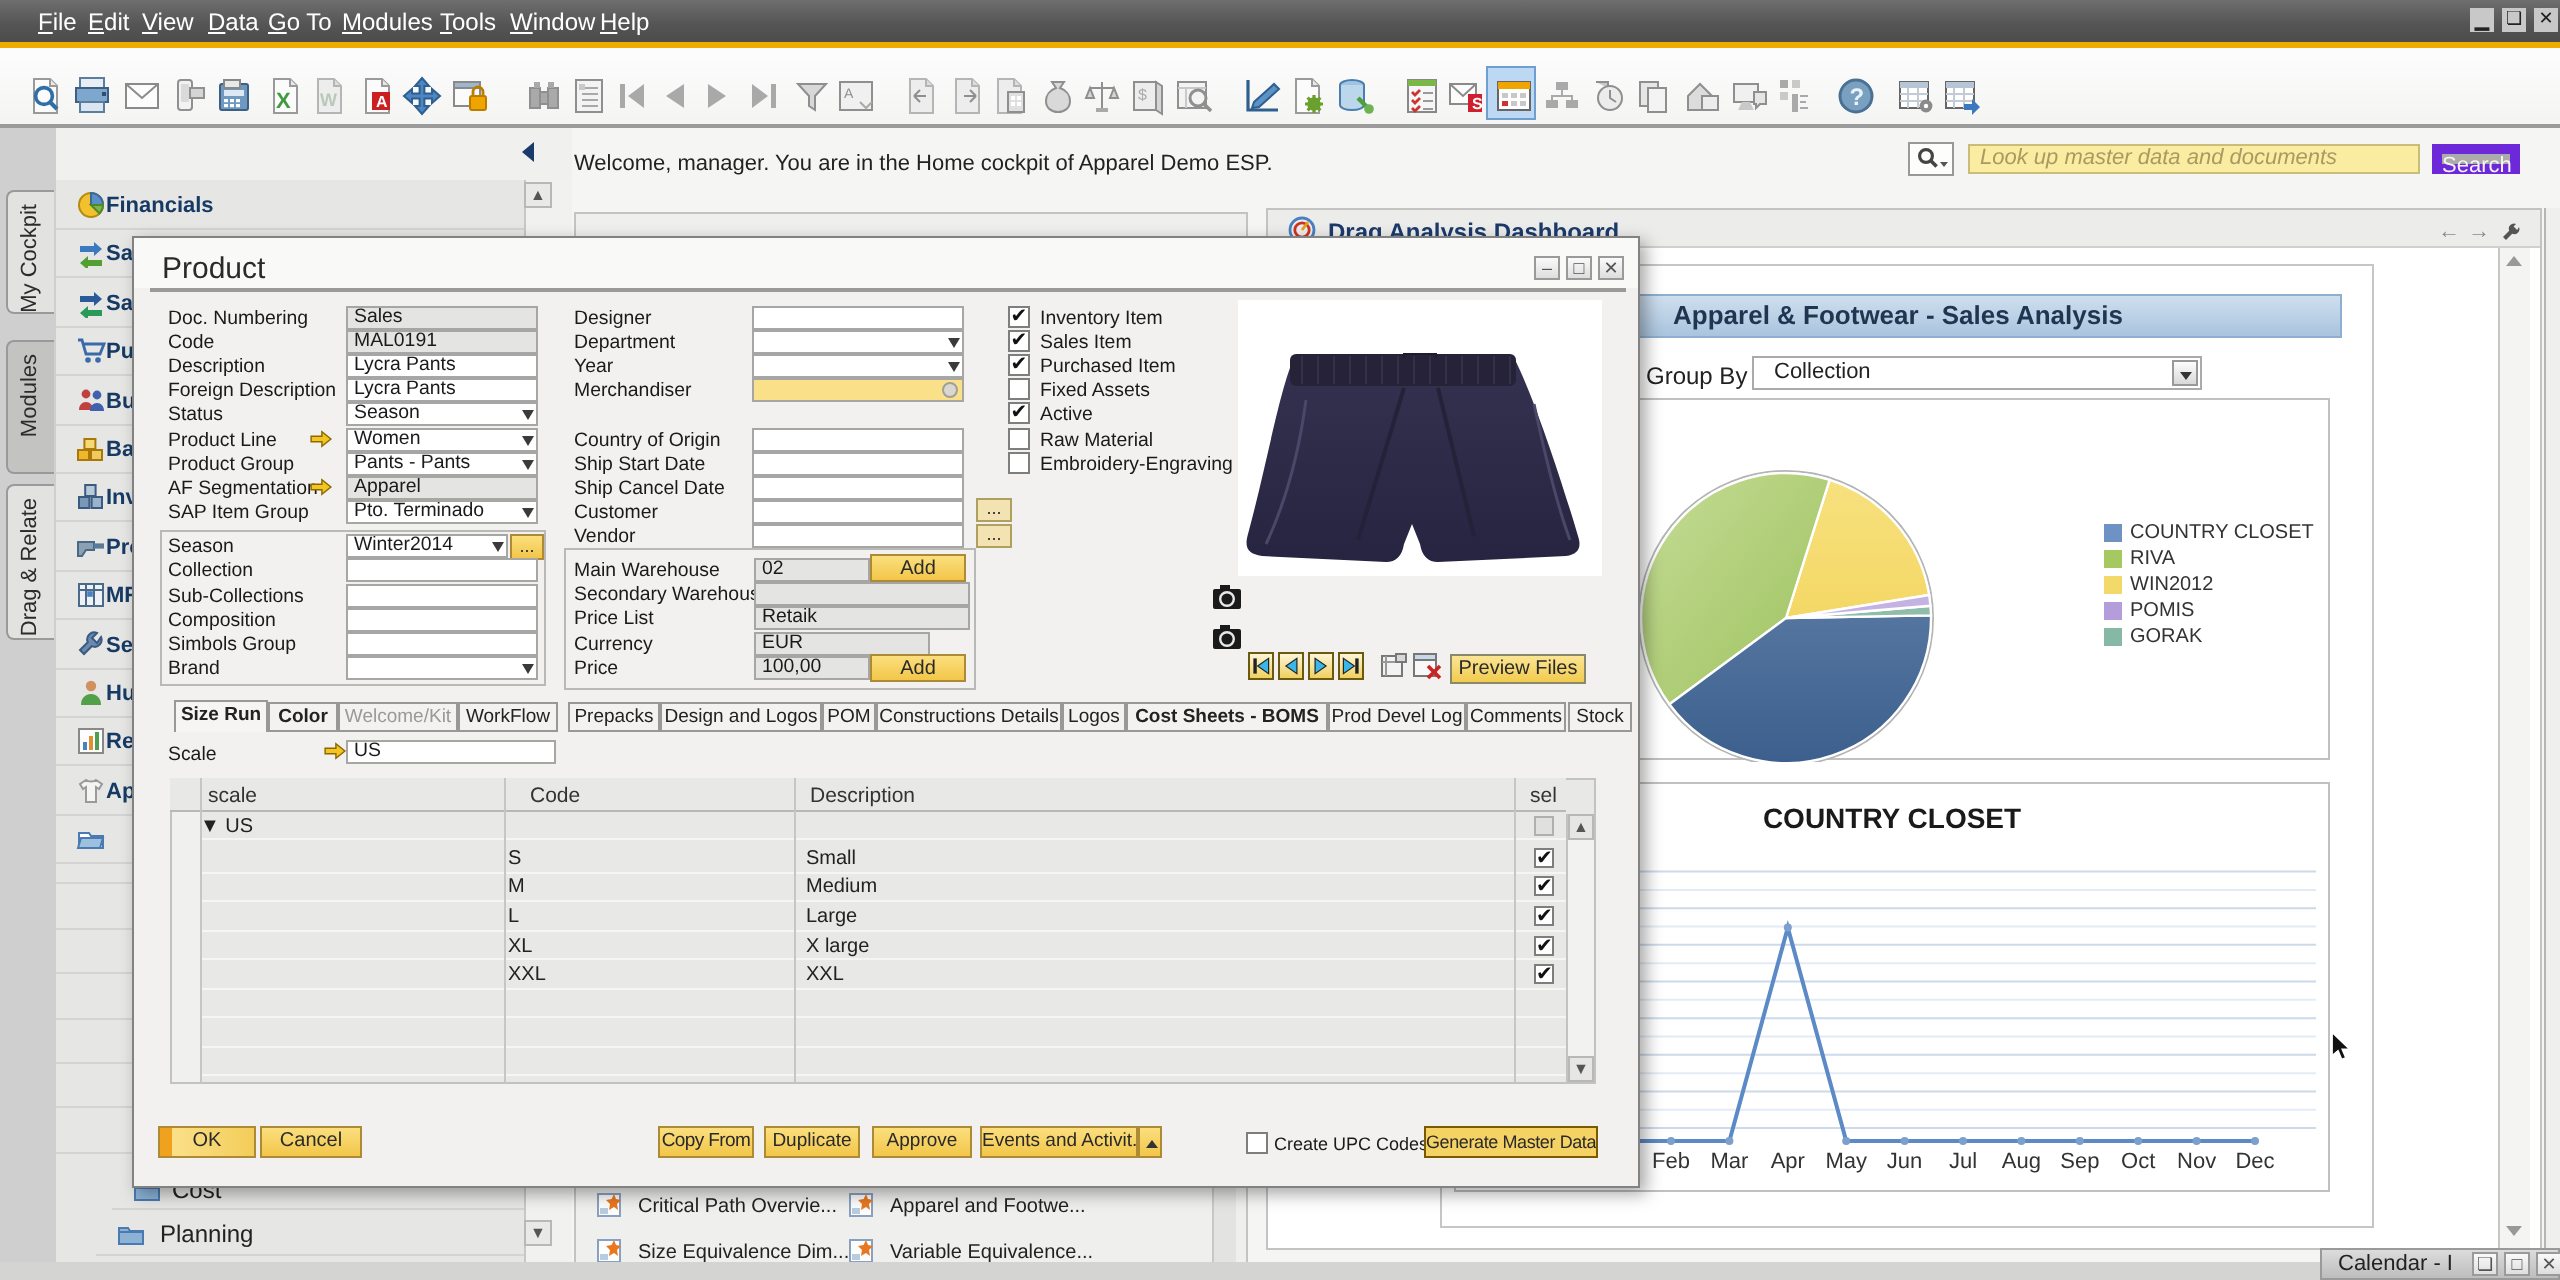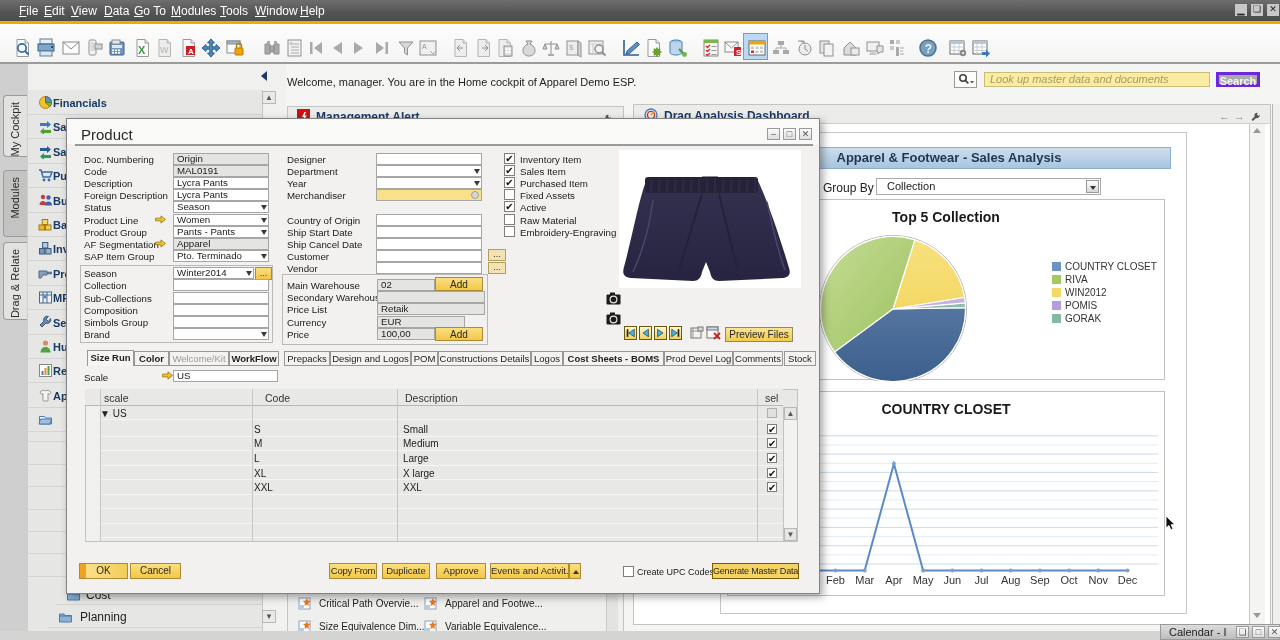--- a/index.html
+++ b/index.html
@@ -460,31 +460,22 @@
 <div class="ab" style="left:234px;top:546px;width:14px;height:13px;background:#e9e9e8;border:1px solid #b8b8b8;font-size:8px;text-align:center;line-height:12px;color:#555">▼</div>
 </div>
 <div id="content">
 <div class="lbl" style="left:287px;top:77px;color:#222;font-size:11px">Welcome, manager. You are in the Home cockpit of Apparel Demo ESP.</div>
 <div class="ab" style="left:954px;top:71px;width:23px;height:17px;background:#fdfdfc;border:1px solid #999"><svg width="21" height="15" viewBox="0 0 21 15">
         <circle cx="8" cy="6" r="3.2" fill="none" stroke="#444" stroke-width="1.6"></circle>
         <path d="M10.3 8.3l3 3" stroke="#444" stroke-width="1.8"></path>
         <path d="M15 9l2 2.5 2-2.5z" fill="#555"></path>
       </svg></div>
 <div class="ab" style="left:984px;top:72px;width:226px;height:15px;background:#faeda2;border:1px solid #c9bd7a;font-size:11px;font-style:italic;color:#a89a60;line-height:13px;padding-left:5px">Look up master data and documents</div>
-<div class="ab" style="left:1216px;top:72px;width:44px;height:15px;background:#ababab;border:3px solid #6d28d9;color:#f4f4f4;font-weight:bold;font-size:11px;text-align:center;line-height:13px">Search</div>
+<div class="ab" style="left:1216px;top:72px;width:44px;height:15px;background:#ababab;border:5px solid #6d28d9;color:#f4f4f4;font-weight:normal;font-size:11px;text-align:center;line-height:13px">Search</div>
 <div class="lwidget">
-      <div class="lwhead">
-        <div class="ab" style="left:9px;top:2px;width:13px;height:13px;background:#cc1111"><svg width="13" height="13" viewBox="0 0 13 13">
-            <path d="M7.5 2L5 7h2l-1.5 4L10 5.5H7.5L9 2z" fill="#fff"></path>
-          </svg></div>
-        <div class="ab" style="left:28px;top:3px;font-weight:bold;color:#1b3a6b;font-size:12px;white-space:nowrap">Management Alert...</div>
-        <div class="ab" style="left:313px;top:4px"><svg width="11" height="11" viewBox="0 0 11 11">
-            <path d="M9.5 2.5a2.6 2.6 0 01-3.4 3.4L3 9l-1.5-1.5 3.1-3.1A2.6 2.6 0 018 1l-1.2 1.2L8.6 4z" fill="#555"></path>
-          </svg></div>
-      </div>
       <div class="ab" style="left:10px;top:489px"><svg width="13" height="13" viewBox="0 0 13 13">
           <rect x="1" y="1" width="11" height="11" fill="#fdfdfd" stroke="#8aa0c0"></rect>
           <path d="M9 1l1 2.5L12.5 4 10.5 6l.5 3L9 7.5 6.5 9l.5-3L5 4l2.8-.5z" fill="#e87820"></path>
           <rect x="2" y="8" width="4" height="3" fill="#b8cce0"></rect>
         </svg></div>
       <div class="ab" style="left:31px;top:491px;font-size:10px;color:#222;white-space:nowrap">Critical Path Overvie...</div>
       <div class="ab" style="left:136px;top:489px"><svg width="13" height="13" viewBox="0 0 13 13">
           <rect x="1" y="1" width="11" height="11" fill="#fdfdfd" stroke="#8aa0c0"></rect>
           <path d="M9 1l1 2.5L12.5 4 10.5 6l.5 3L9 7.5 6.5 9l.5-3L5 4l2.8-.5z" fill="#e87820"></path>
           <rect x="2" y="8" width="4" height="3" fill="#b8cce0"></rect>
@@ -520,21 +511,20 @@
             <path d="M9.5 2.5a2.6 2.6 0 01-3.4 3.4L3 9l-1.5-1.5 3.1-3.1A2.6 2.6 0 018 1l-1.2 1.2L8.6 4z" fill="#555"></path>
           </svg></div>
       </div>
       <div class="ab" style="left:86px;top:27px;width:467px;height:482px;background:#fff;border:1px solid #c6c6c5"></div>
       <div class="bluebar">Apparel &amp; Footwear - Sales Analysis</div>
       <div class="ab" style="left:189px;top:76px;font-size:12px;color:#222">Group By</div>
       <div class="ab" style="left:242px;top:73px;width:225px;height:17px;background:#fff;border:1px solid #aaa;font-size:11px;color:#222;line-height:15px;padding-left:10px">Collection<div style="position:absolute;right:1px;top:1px;width:13px;height:13px;background:linear-gradient(#fdfdfd,#d8d8d8);border:1px solid #999">
           <div style="position:absolute;left:3px;top:5px;width:0;height:0;border-left:3px solid transparent;border-right:3px solid transparent;border-top:4px solid #333"></div>
         </div></div>
       <div class="gbox" style="top:94px;width:438px;height:181px">
-        <div class="btitle" style="top:9px">Top 5 Collection</div>
         <svg class="ab" style="left:0;top:0" width="438" height="181" viewBox="0 0 438 181">
           <defs>
             <linearGradient id="gb" x1="0" y1="0" x2="0" y2="1">
               <stop offset="0" stop-color="#53759f"></stop>
               <stop offset="1" stop-color="#3d5f8d"></stop>
             </linearGradient>
             <linearGradient id="gg" x1="0" y1="0" x2="1" y2="1">
               <stop offset="0" stop-color="#c6dc96"></stop>
               <stop offset="1" stop-color="#9cc25e"></stop>
             </linearGradient>
@@ -615,21 +605,21 @@
     </div>
 </div>
 <div class="dialog" id="dialog">
 <div class="ab" style="left:0;top:0;width:752px;height:25px;background:#f9f9f8"></div>
 <div class="dtitle">Product</div>
 <span class="wbtn" style="left:700px;top:9px">‒</span>
 <span class="wbtn" style="left:716px;top:9px">□</span>
 <span class="wbtn" style="left:732px;top:9px">✕</span>
 <div class="dsep"></div>
 <div class="lbl" style="left:17px;top:34.5px">Doc. Numbering</div>
-<div class="fld ro" style="left:106px;top:33.5px;width:96px">Origin</div>
+<div class="fld ro" style="left:106px;top:33.5px;width:96px">Sales</div>
 <div class="lbl" style="left:17px;top:46.8px">Code</div>
 <div class="fld ro" style="left:106px;top:45.8px;width:96px">MAL0191</div>
 <div class="lbl" style="left:17px;top:59px">Description</div>
 <div class="fld " style="left:106px;top:58px;width:96px">Lycra Pants</div>
 <div class="lbl" style="left:17px;top:71px">Foreign Description</div>
 <div class="fld " style="left:106px;top:70px;width:96px">Lycra Pants</div>
 <div class="lbl" style="left:17px;top:83px">Status</div>
 <div class="fld " style="left:106px;top:82px;width:96px">Season<span class="da"></span></div>
 <div class="lbl" style="left:17px;top:95.5px">Product Line</div>
 <div class="fld " style="left:106px;top:94.5px;width:96px">Women<span class="da"></span></div>
@@ -760,21 +750,21 @@
       </svg></div>
 <div class="ab" style="left:639px;top:207px"><svg width="15" height="14" viewBox="0 0 15 14">
         <rect x="1" y="1" width="11" height="11" fill="#f8f8f8" stroke="#777"></rect>
         <rect x="1" y="1" width="11" height="3" fill="#c8d8e8" stroke="#777"></rect>
         <path d="M8 7l6 6M14 7l-6 6" stroke="#cc2222" stroke-width="1.8"></path>
       </svg></div>
 <div class="btn" style="left:658px;top:208px;width:68px;height:15px;background:linear-gradient(#fbe594,#f2cb4e);border-color:#8a8a6a">Preview Files</div>
 <div class="dtab" style="left:20px;width:47px;font-weight:bold;background:#f6f5f3;border-bottom:none;height:16px;top:231px;z-index:3;">Size Run</div>
 <div class="dtab" style="left:67px;width:35px;font-weight:bold;top:232px;">Color</div>
 <div class="dtab" style="left:102px;width:60px;font-weight:normal;top:232px;color:#999">Welcome/Kit</div>
-<div class="dtab" style="left:162px;width:50px;font-weight:bold;top:232px;">WorkFlow</div>
+<div class="dtab" style="left:162px;width:50px;font-weight:normal;top:232px;">WorkFlow</div>
 <div class="dtab" style="left:217px;width:46px;font-weight:normal;top:232px;">Prepacks</div>
 <div class="dtab" style="left:263px;width:81px;font-weight:normal;top:232px;">Design and Logos</div>
 <div class="dtab" style="left:344px;width:27px;font-weight:normal;top:232px;">POM</div>
 <div class="dtab" style="left:371px;width:93px;font-weight:normal;top:232px;">Constructions Details</div>
 <div class="dtab" style="left:464px;width:32px;font-weight:normal;top:232px;">Logos</div>
 <div class="dtab" style="left:496px;width:101px;font-weight:bold;top:232px;">Cost Sheets - BOMS</div>
 <div class="dtab" style="left:597px;width:69px;font-weight:normal;top:232px;">Prod Devel Log</div>
 <div class="dtab" style="left:666px;width:50px;font-weight:normal;top:232px;">Comments</div>
 <div class="dtab" style="left:717px;width:32px;font-weight:normal;top:232px;">Stock</div>
 <div class="lbl" style="left:17px;top:253px">Scale</div>

